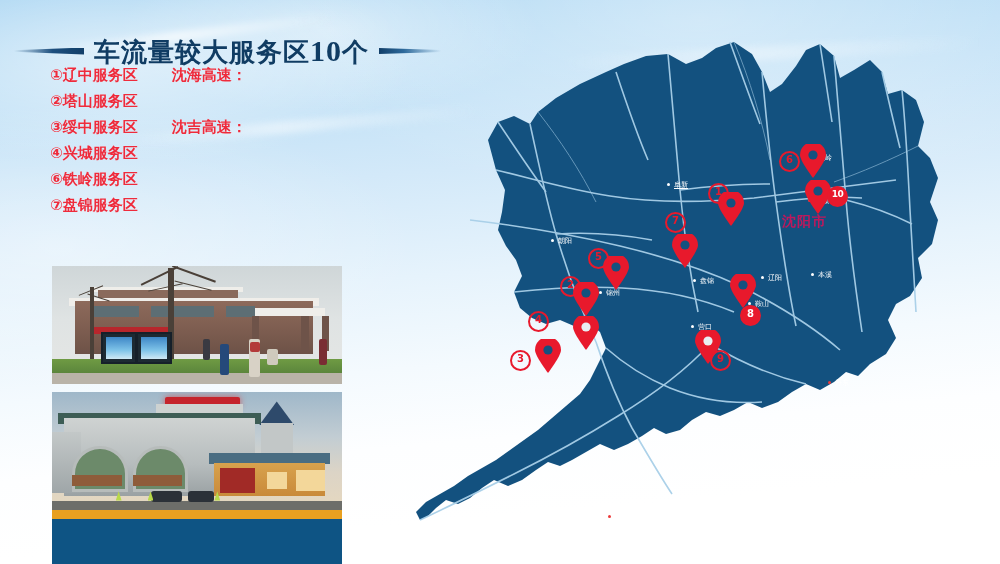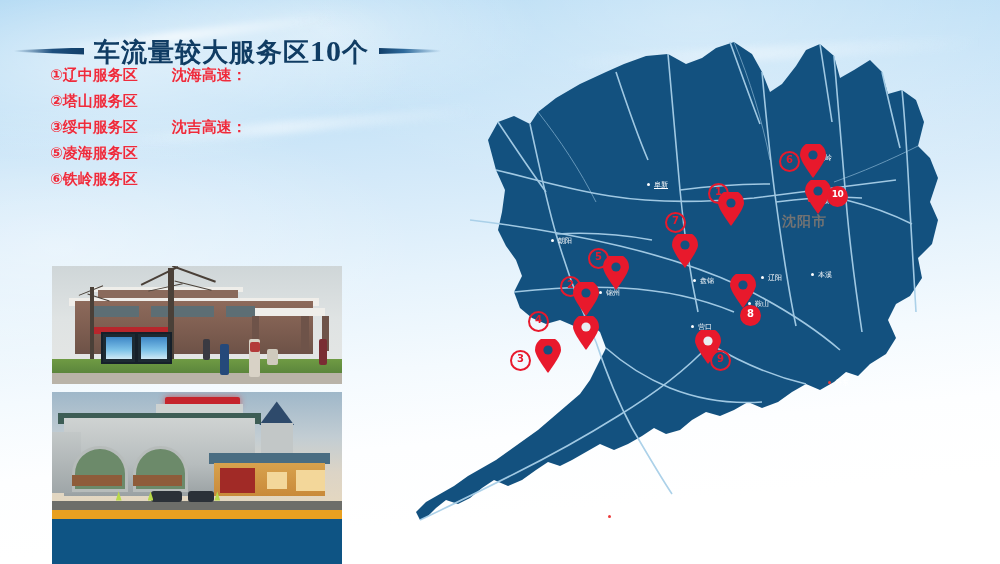--- a/index.html
+++ b/index.html
@@ -116,21 +116,21 @@
   .map-wrap { position:absolute; left:410px; top:20px; width:580px; height:540px; }
   .map-svg  { position:absolute; left:0; top:0; }
 
   .city { position:absolute; color:#ffffff; font-size:7px; white-space:nowrap; line-height:1; }
   .city::before {
     content:""; position:absolute; left:-7px; top:1px; width:3px; height:3px;
     background:#ffffff; border-radius:50%;
   }
   .city.red::before { background:#ec3a3a; }
   .city-main {
-    position:absolute; color:#737373; font-size:14px; font-weight:bold;
+    position:absolute; color:#be185d; font-size:14px; font-weight:bold;
     white-space:nowrap; letter-spacing:1px;
   }
 
   
   .mk { position:absolute; width:26px; height:34px; }
   .mk svg { display:block; }
   .mk-num {
     position:absolute; width:17px; height:17px; border-radius:50%;
     border:2px solid #e8192c; color:#e8192c; background:transparent;
     font-size:10px; font-weight:bold; line-height:13px; text-align:center;
@@ -154,22 +154,23 @@
     <div class="title-text"><span>车流量较大服务区</span><span class="num">10</span><span>个</span></div>
     <div class="title-rule-right"></div>
   </div>
 
   <div class="list-wrap">
 
     <div class="list-col">
       <div class="grp-item">①辽中服务区</div>
       <div class="grp-item">②塔山服务区</div>
       <div class="grp-item">③绥中服务区</div>
-      <div class="grp-item">⑤凌海服务区</div>
+      <div class="grp-item">④兴城服务区</div>
       <div class="grp-item">⑥铁岭服务区</div>
+      <div class="grp-item">⑦盘锦服务区</div>
     </div>
 
     <div class="list-col">
       <div class="grp-head">沈海高速：</div>
       <div class="spacer"></div>
       <div class="grp-head">沈吉高速：</div>
     </div>
 
   </div>
 
@@ -302,21 +303,21 @@
         <path d="M324 22 C340 60 352 100 360 140"></path>
         <path d="M128 92 C150 120 170 150 186 182"></path>
         <path d="M508 126 C480 140 452 152 424 162"></path>
       </g>
     </svg>
 
     <div class="city-main" style="left:372px; top:193px;">沈阳市</div>
 
     <div class="city red" style="left:408px; top:135px;">铁岭</div>
     <div class="city red" style="left:405px; top:178px;">抚顺</div>
-    <div class="city" style="left:244px; top:162px;text-decoration:underline;">阜新</div>
+    <div class="city" style="left:264px; top:162px;text-decoration:underline;">阜新</div>
     <div class="city" style="left:148px; top:218px;">朝阳</div>
     <div class="city" style="left:196px; top:270px;">锦州</div>
     <div class="city" style="left:290px; top:258px;">盘锦</div>
     <div class="city" style="left:358px; top:255px;">辽阳</div>
     <div class="city" style="left:408px; top:252px;">本溪</div>
     <div class="city" style="left:345px; top:281px;">鞍山</div>
     <div class="city" style="left:288px; top:304px;">营口</div>
     <div class="city red" style="left:425px; top:360px;">丹东</div>
     <div class="city red" style="left:205px; top:494px;">大连</div>
 

